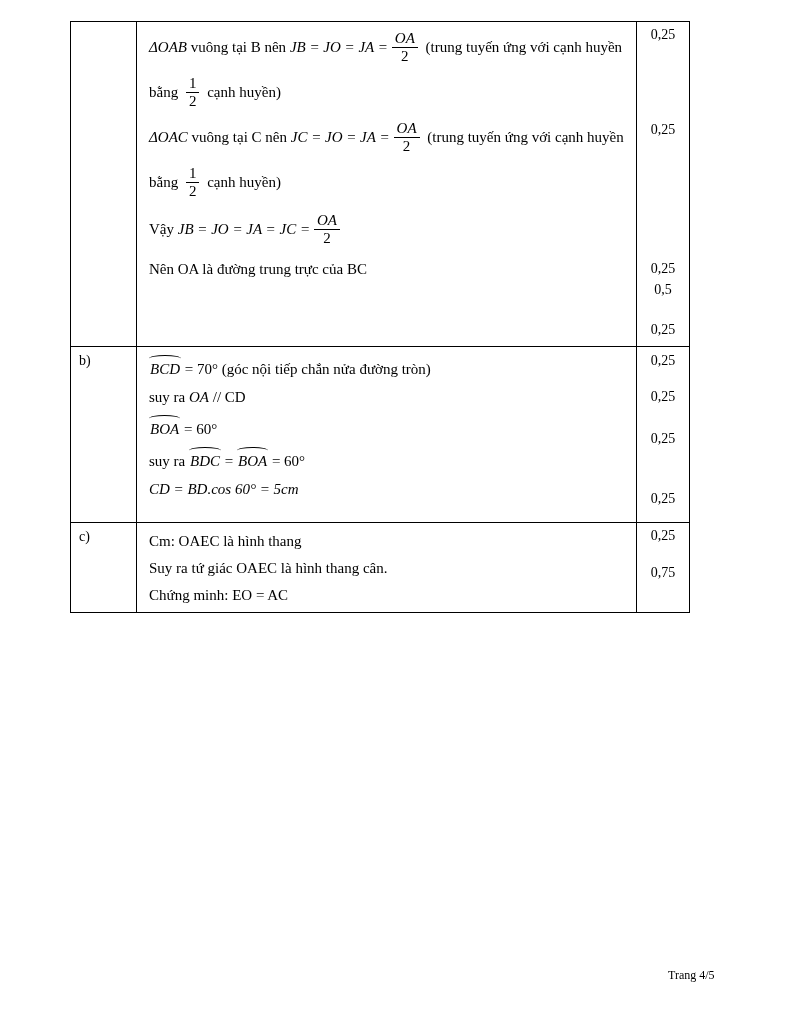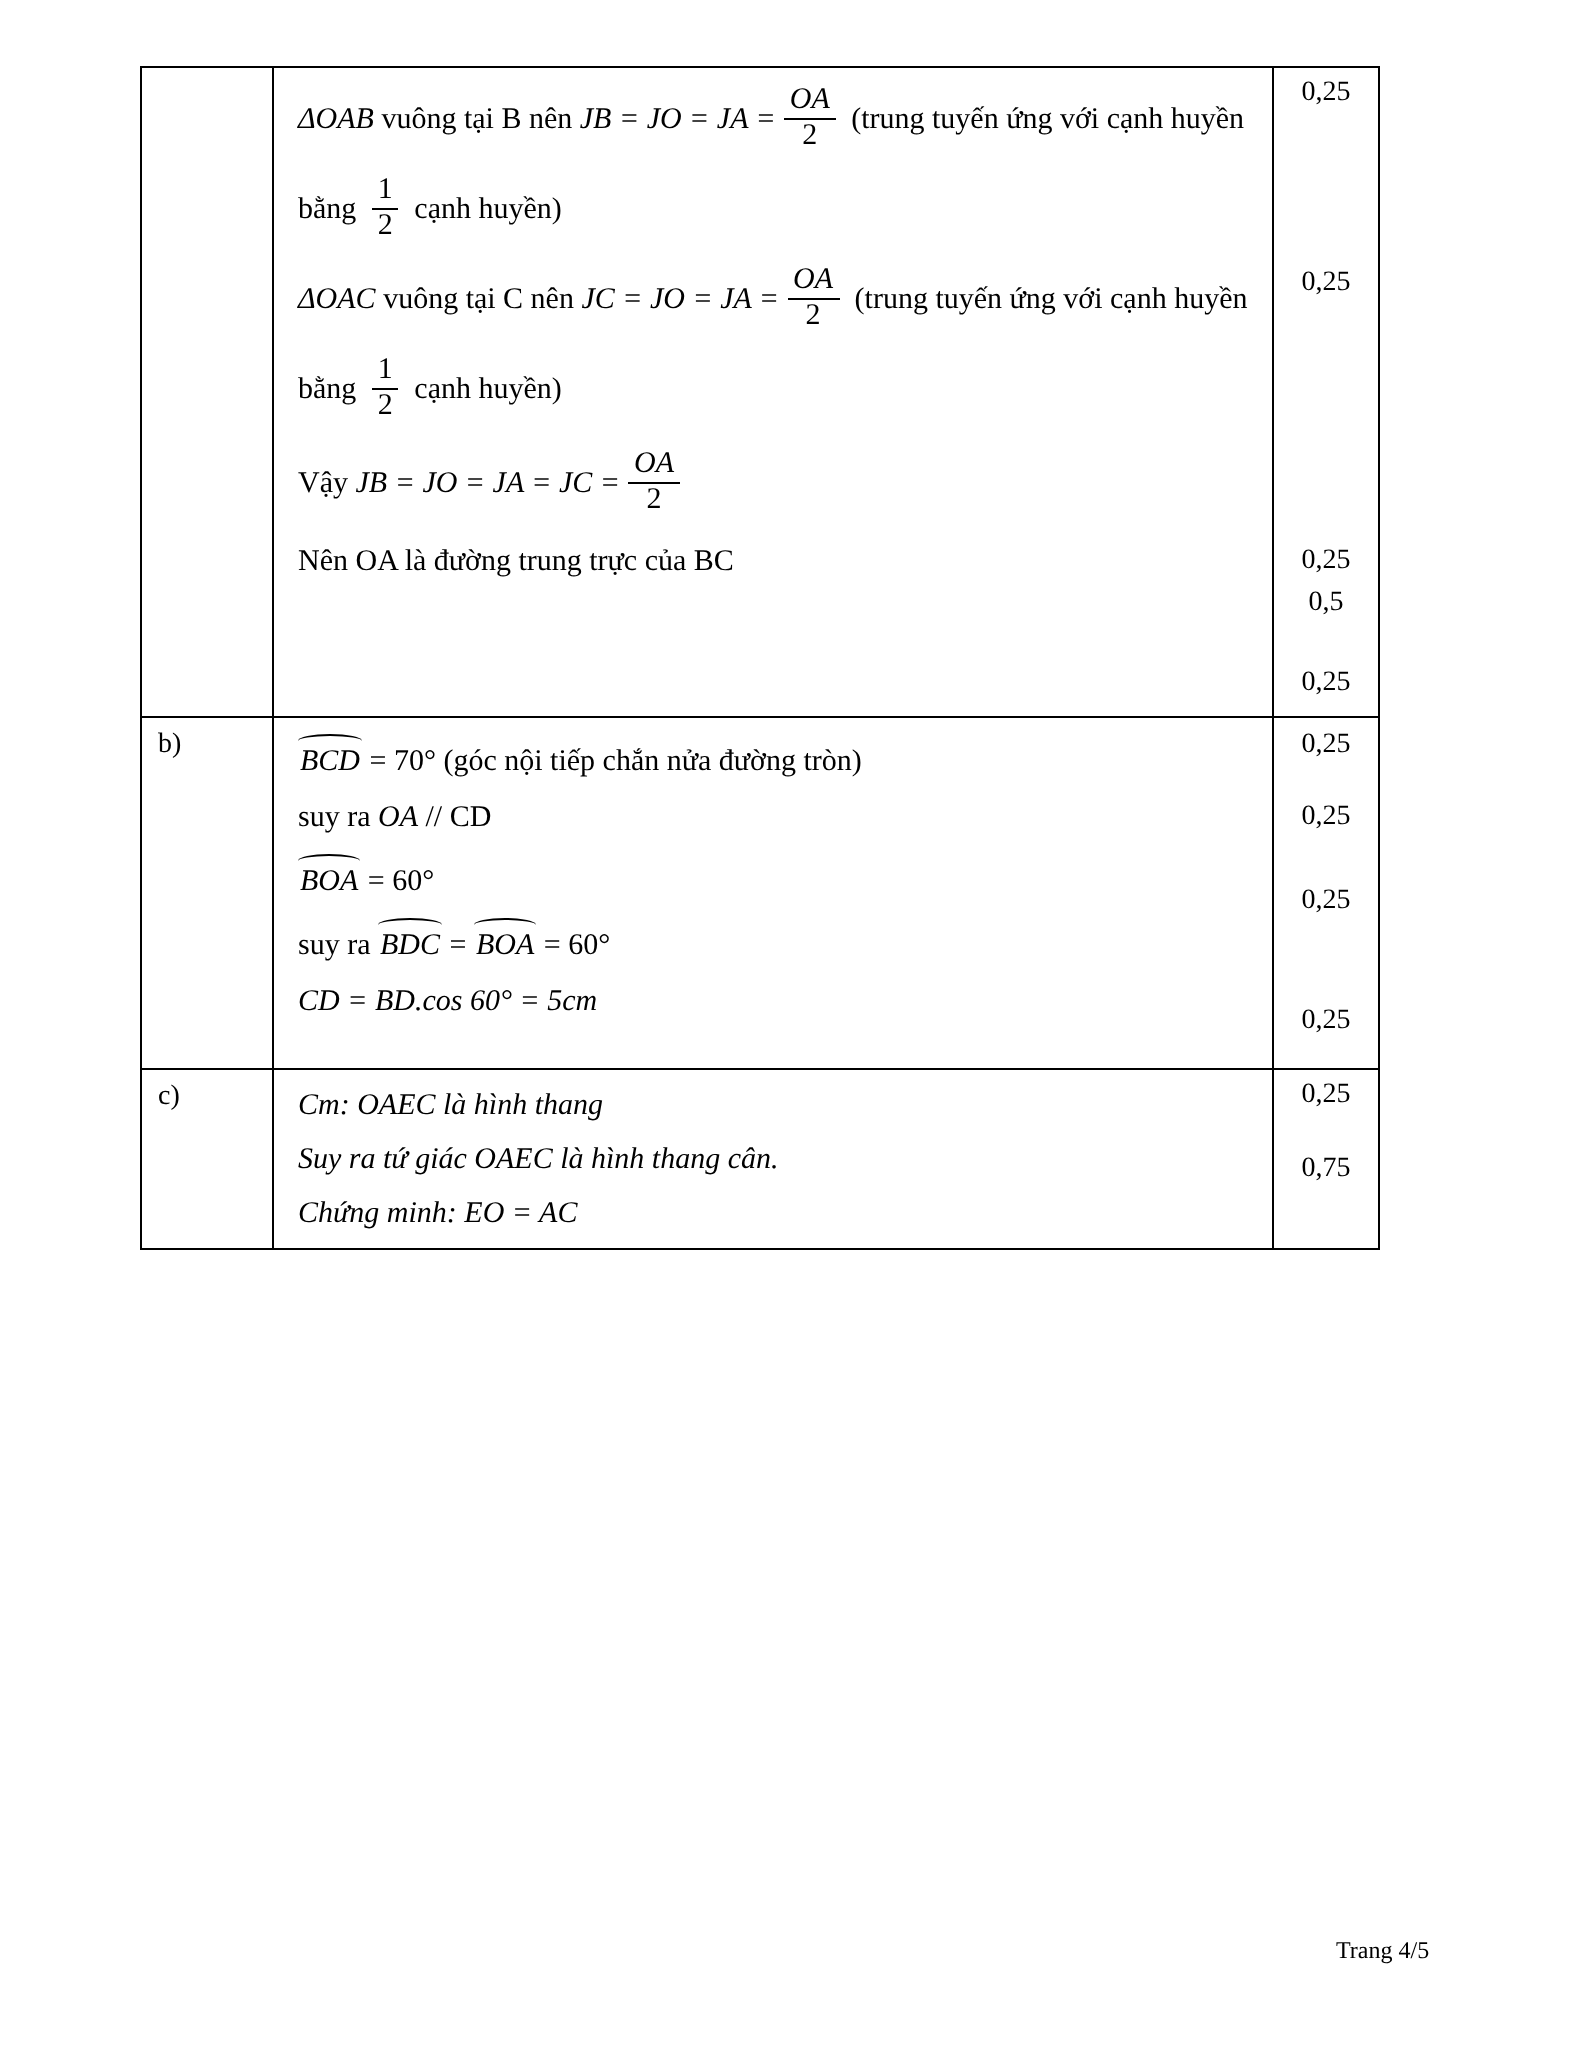--- a/index.html
+++ b/index.html
@@ -5,37 +5,37 @@
   * { margin:0; padding:0; box-sizing:border-box; }
   html,body { background:#fff; }
   body {
     width:792px; height:1024px; position:relative;
     font-family:"Liberation Serif", serif;
     font-size:15px; color:#000;
     overflow:hidden;
   }
   .page { position:absolute; inset:0; background:#fff; }
 
-  .table { position:absolute; left:70px; top:33px; width:620px; border:1px solid #000; }
+  .table { position:absolute; left:70px; top:21px; width:620px; border:1px solid #000; }
   .trow { display:flex; border-bottom:1px solid #000; }
   .trow:last-child { border-bottom:none; }
   .c-label { width:66px; border-right:1px solid #000; padding:6px 0 0 8px; font-size:14px; }
   .c-content { flex:1; border-right:1px solid #000; padding:8px 8px 0 12px; }
   .c-points { width:52px; position:relative; }
   .point { position:absolute; left:0; width:100%; text-align:center; font-size:14px; }
 
   .row-a { min-height:325px; }
   .row-b { min-height:176px; }
   .row-c { min-height:82px; }
 
   .line { line-height:20px; margin-bottom:7px; }
   .row-a .frac-line { margin-bottom:8px; }
   .row-a .l4, .row-a .l5 { margin-bottom:10px; }
   .row-b .line { margin-bottom:8px; }
-  .row-c .line { margin-bottom:7px;font-style:italic; }
+  .row-c .line { margin-bottom:7px; }
 
   .m { font-style:italic; }
 
   .frac {
     display:inline-block; vertical-align:middle; text-align:center;
     line-height:1.1; margin:0 4px 3px 4px;
   }
   .frac .num { display:block; border-bottom:1px solid #000; padding:0 3px; }
   .frac .den { display:block; }
 

